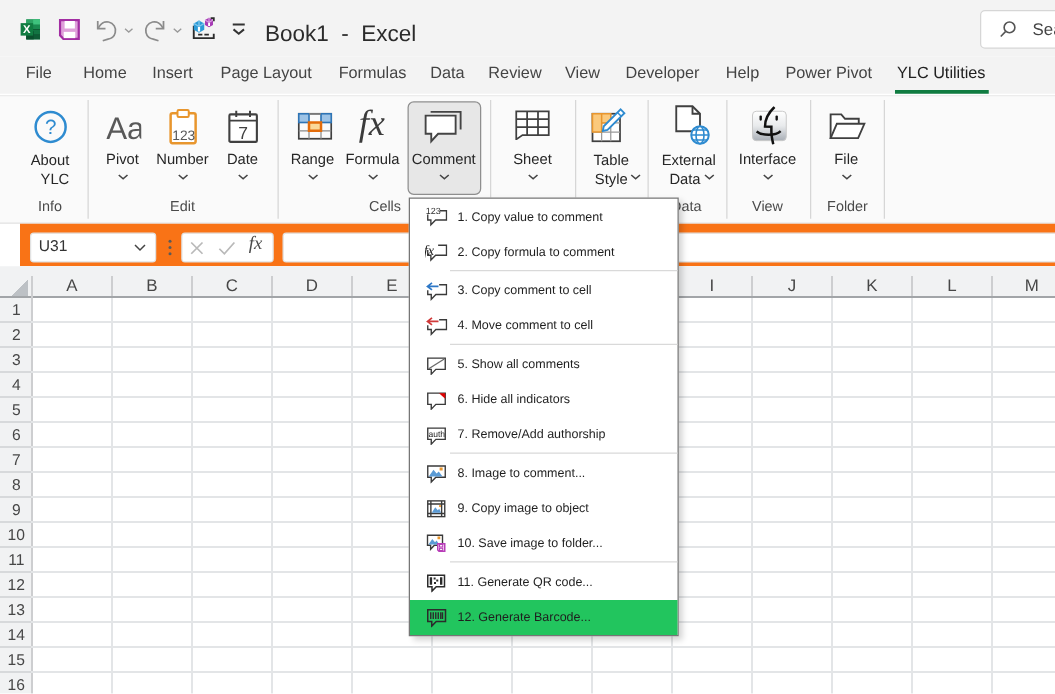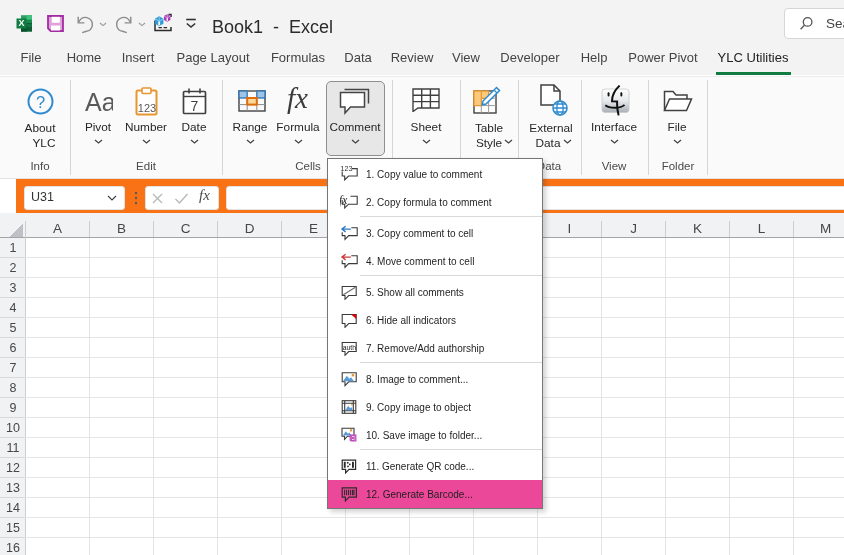--- a/index.html
+++ b/index.html
@@ -20,21 +20,21 @@
 
 #fbar{position:absolute;left:16px;top:179px;width:836px;height:34px;background:#f97316;}
 .wbox{position:absolute;background:#fff;border:1px solid #e2e2e2;border-radius:3px;}
 
 #menu{position:absolute;left:327px;top:158px;width:216px;height:351px;background:#fff;
   border:1px solid #767676;box-shadow:3px 3px 5px rgba(0,0,0,0.18);z-index:60;}
 .mi{position:absolute;left:0;width:214px;height:28px;}
 .mi span{position:absolute;left:38px;top:50%;transform:translateY(-50%);font-size:10px;color:#1f1f1f;white-space:nowrap;}
 .mi svg{position:absolute;left:12px;top:50%;transform:translateY(-50%);}
 .msep{position:absolute;left:32px;width:182px;height:1px;background:#d9d9d9;}
-.hl{background:#ec4899;text-decoration:underline;}
+.hl{background:#22c55e;text-decoration:underline;}
 </style>
 </head>
 <body>
 <div id="app">
 
 <div id="titlebar">
   <svg class="abs" style="left:16px;top:15px" width="17" height="17" viewBox="0 0 17 17">
     <rect x="5" y="0.5" width="11" height="16" fill="#1a8a50"></rect>
     <rect x="5" y="0.5" width="11" height="4" fill="#2ca263"></rect>
     <rect x="10.5" y="0.5" width="5.5" height="4" fill="#3ec27d"></rect>

